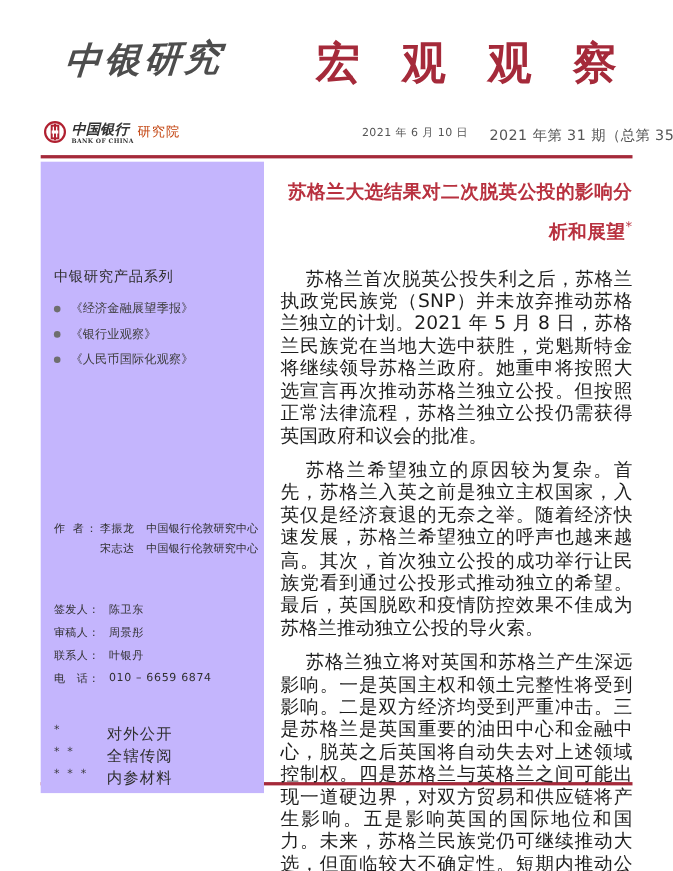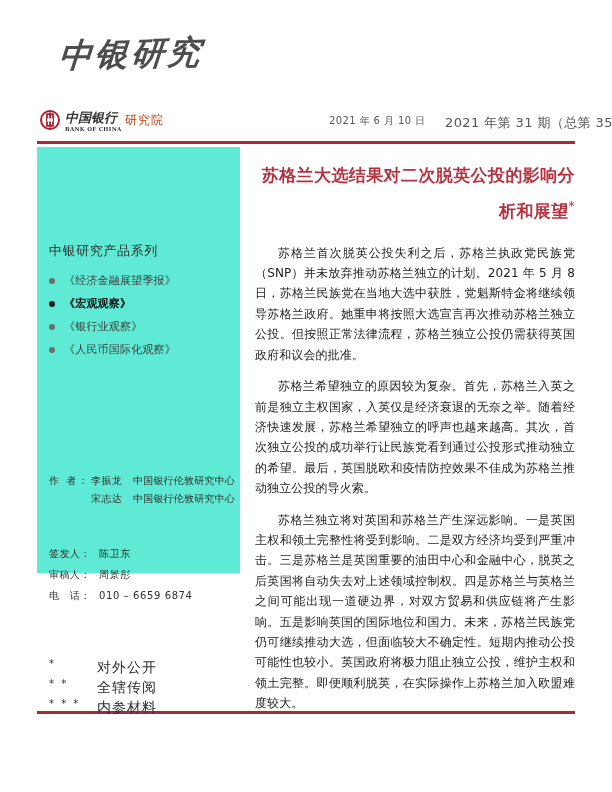--- a/index.html
+++ b/index.html
@@ -131,22 +131,22 @@
   }
   .rule-top { top: 141px; height: 3px; }
   .rule-bottom { top: 711px; height: 3px; }
 
   
   .sidebar {
     position: absolute;
     left: 37px;
     top: 147px;
     width: 203px;
-    height: 426px;
-    background: #5eead4;
+    height: 574px;
+    background: #c4b5fd;
   }
   .sb-heading {
     position: absolute;
     left: 12px;
     top: 95px;
     font-size: 13px;
     color: #2f2f2f;
     letter-spacing: 0.6px;
     white-space: nowrap;
   }
@@ -284,35 +284,36 @@
     letter-spacing: 0.4px;
     margin: 0 0 16px 0;
   }
   .article-title .asterisk {
     font-size: 12px;
     vertical-align: super;
     font-weight: 400;
   }
   .article-body p {
     margin: 0 0 11px 0;
-    font-size: 12px;
+    font-size: 17px;
     line-height: 20.4px;
     color: #1d1d1d;
     text-align: justify;
     text-indent: 23px;
     letter-spacing: 0.1px;
   }
 </style>
 </head>
 <body>
 
 <div class="page">
 
   <div class="masthead">
     <div class="brand-script">中银研究</div>
+    <div class="masthead-title">宏 观 观 察</div>
   </div>
 
   <div class="bankrow">
     <div class="boc-logo">
       <svg width="20" height="20" viewBox="0 0 20 20">
         <circle cx="10" cy="10" r="9" fill="none" stroke="#B02030" stroke-width="2"></circle>
         <rect x="7" y="4.2" width="6" height="11.6" fill="none" stroke="#B02030" stroke-width="1.8"></rect>
         <rect x="9.1" y="2.4" width="1.8" height="15.2" fill="#B02030"></rect>
         <rect x="7" y="8.6" width="6" height="2.8" fill="#ffffff"></rect>
       </svg>
@@ -328,24 +329,20 @@
   <div class="rule rule-bottom"></div>
 
   <aside class="sidebar">
     <div class="sb-heading">中银研究产品系列</div>
 
     <div class="sb-list">
       <div class="sb-item">
         <span class="sb-bullet"></span>
         <span class="sb-label">《经济金融展望季报》</span>
       </div>
-      <div class="sb-item active">
-        <span class="sb-bullet"></span>
-        <span class="sb-label">《宏观观察》</span>
-      </div>
       <div class="sb-item">
         <span class="sb-bullet"></span>
         <span class="sb-label">《银行业观察》</span>
       </div>
       <div class="sb-item">
         <span class="sb-bullet"></span>
         <span class="sb-label">《人民币国际化观察》</span>
       </div>
     </div>
 
@@ -363,20 +360,24 @@
     </div>
 
     <div class="contacts">
       <div class="contact-row">
         <span class="contact-tag">签发人：</span>
         <span class="contact-val">陈卫东</span>
       </div>
       <div class="contact-row">
         <span class="contact-tag">审稿人：</span>
         <span class="contact-val">周景彤</span>
+      </div>
+      <div class="contact-row">
+        <span class="contact-tag">联系人：</span>
+        <span class="contact-val">叶银丹</span>
       </div>
       <div class="contact-row">
         <span class="contact-tag">电　话：</span>
         <span class="contact-val">010 – 6659 6874</span>
       </div>
     </div>
 
     <div class="footnotes">
       <div class="fn-row">
         <span class="fn-mark">*</span>

